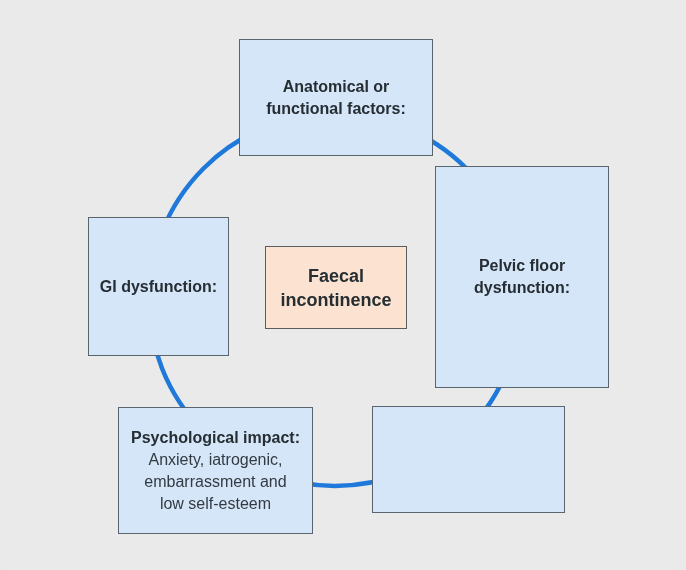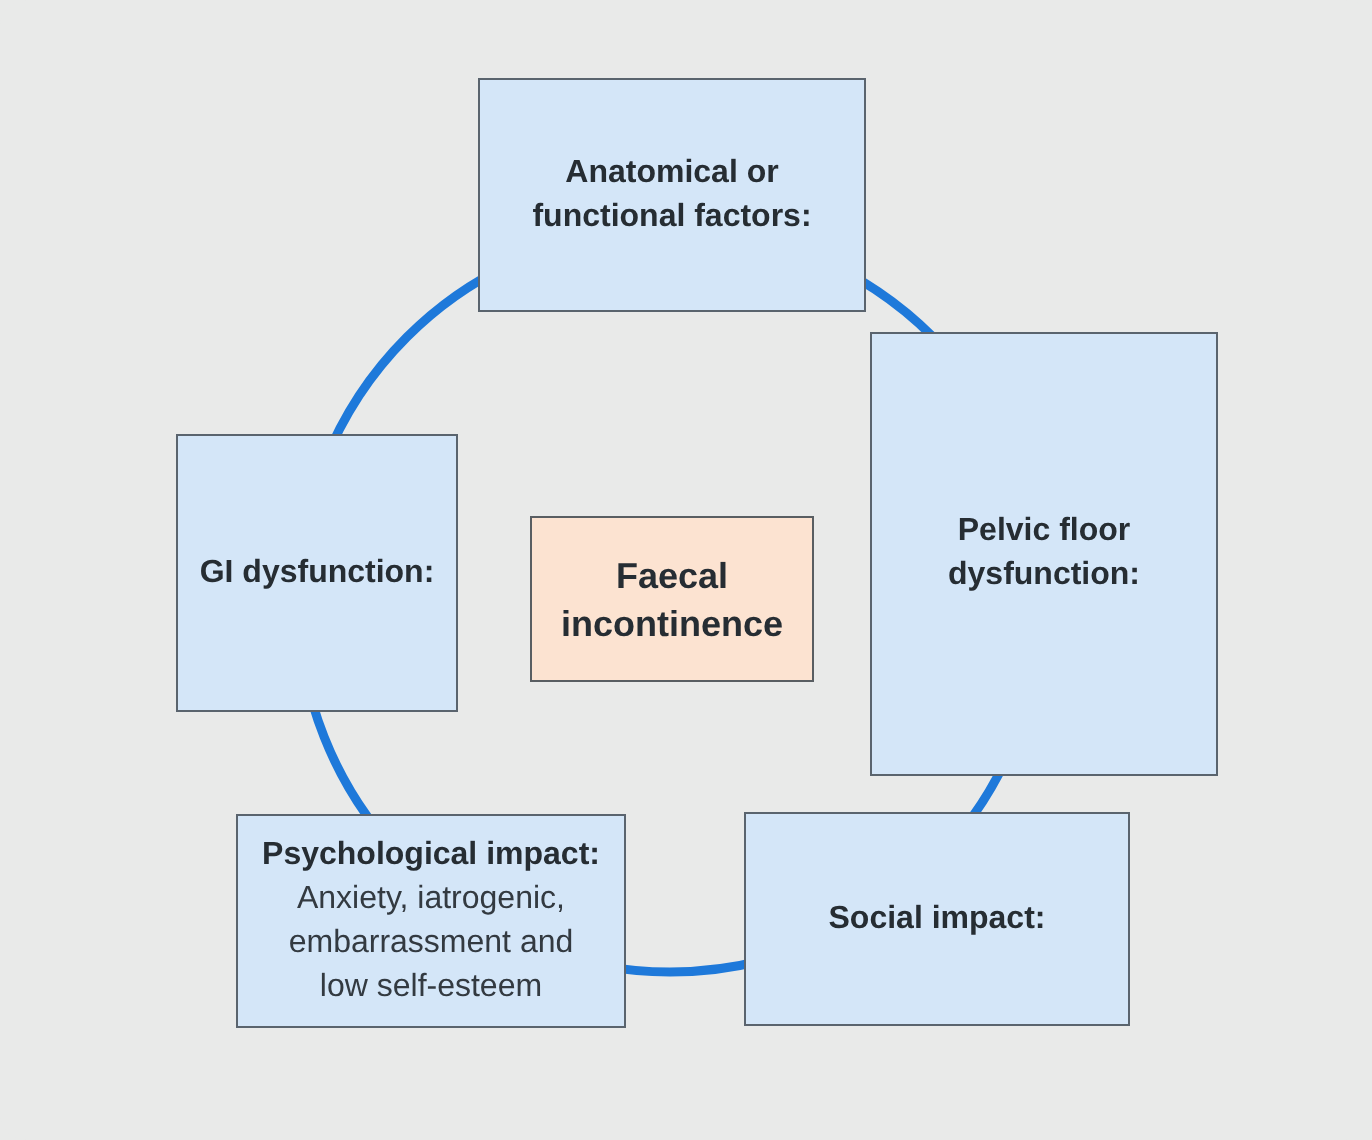--- a/index.html
+++ b/index.html
@@ -36,24 +36,24 @@
     padding: 1px 4px;
     white-space: pre-line;
   }
   .node .head {
     font-weight: bold;
     color: var(--heading-text, #262d33);
   }
   .node-anatomical     { left: 239px; top: 39px;  width: 194px; height: 117px; }
   .node-pelvic         { left: 435px; top: 166px; width: 174px; height: 222px; }
   .node-gi             { left: 88px; top: 217px; width: 141px; height: 139px; }
-  .node-psychological  { left: 118px; top: 407px; width: 195px; height: 107px; }
+  .node-psychological  { left: 118px; top: 407px; width: 195px; height: 127px; }
   .node-social         { left: 372px; top: 406px; width: 193px; height: 107px; }
   .node-center {
-    left: 265px; top: 258px; width: 142px; height: 83px;
+    left: 265px; top: 246px; width: 142px; height: 83px;
     background: var(--center-fill, #fce3d1);
     border: 1px solid var(--center-border, #595e62);
     font-weight: bold;
     font-size: 18px;
     line-height: 24px;
     color: var(--heading-text, #262d33);
   }
 </style>
 </head>
 <body>
@@ -79,21 +79,20 @@
   </div>
 
   <div class="node node-psychological">
     <div class="head">Psychological impact:</div>
     <div class="body">Anxiety, iatrogenic,
 embarrassment and
 low self-esteem</div>
   </div>
 
   <div class="node node-social">
-    <div class="head">Social impact:</div>
   </div>
 
   <div class="node node-center">
     <div>Faecal
 incontinence</div>
   </div>
 
 </div>
 
 </body></html>

